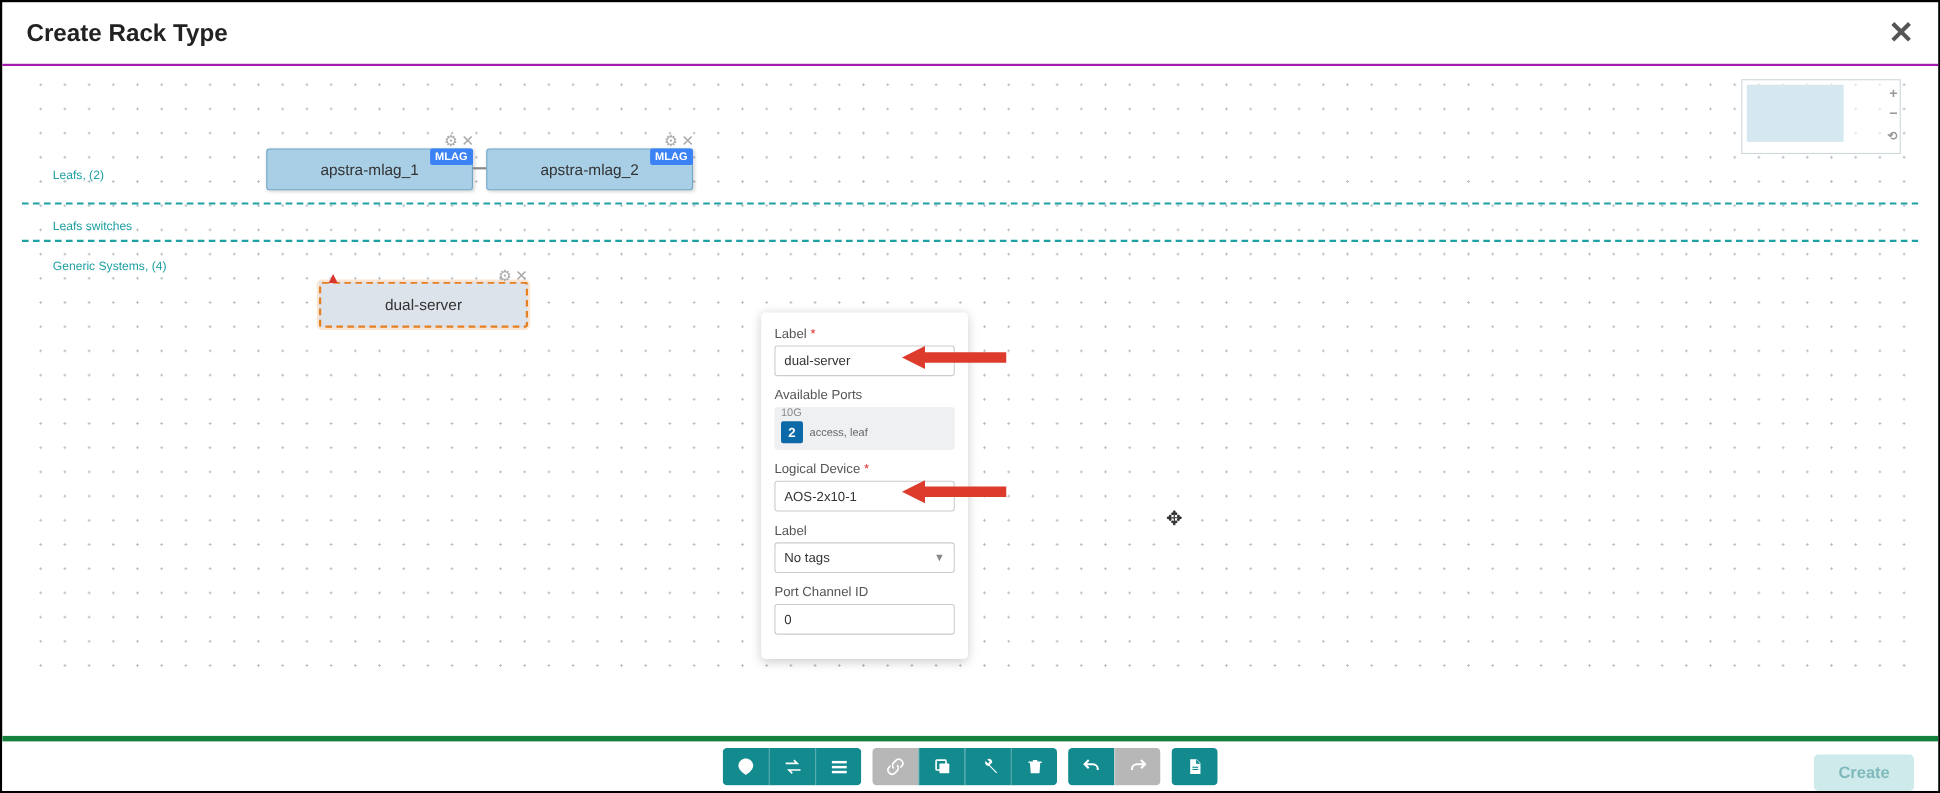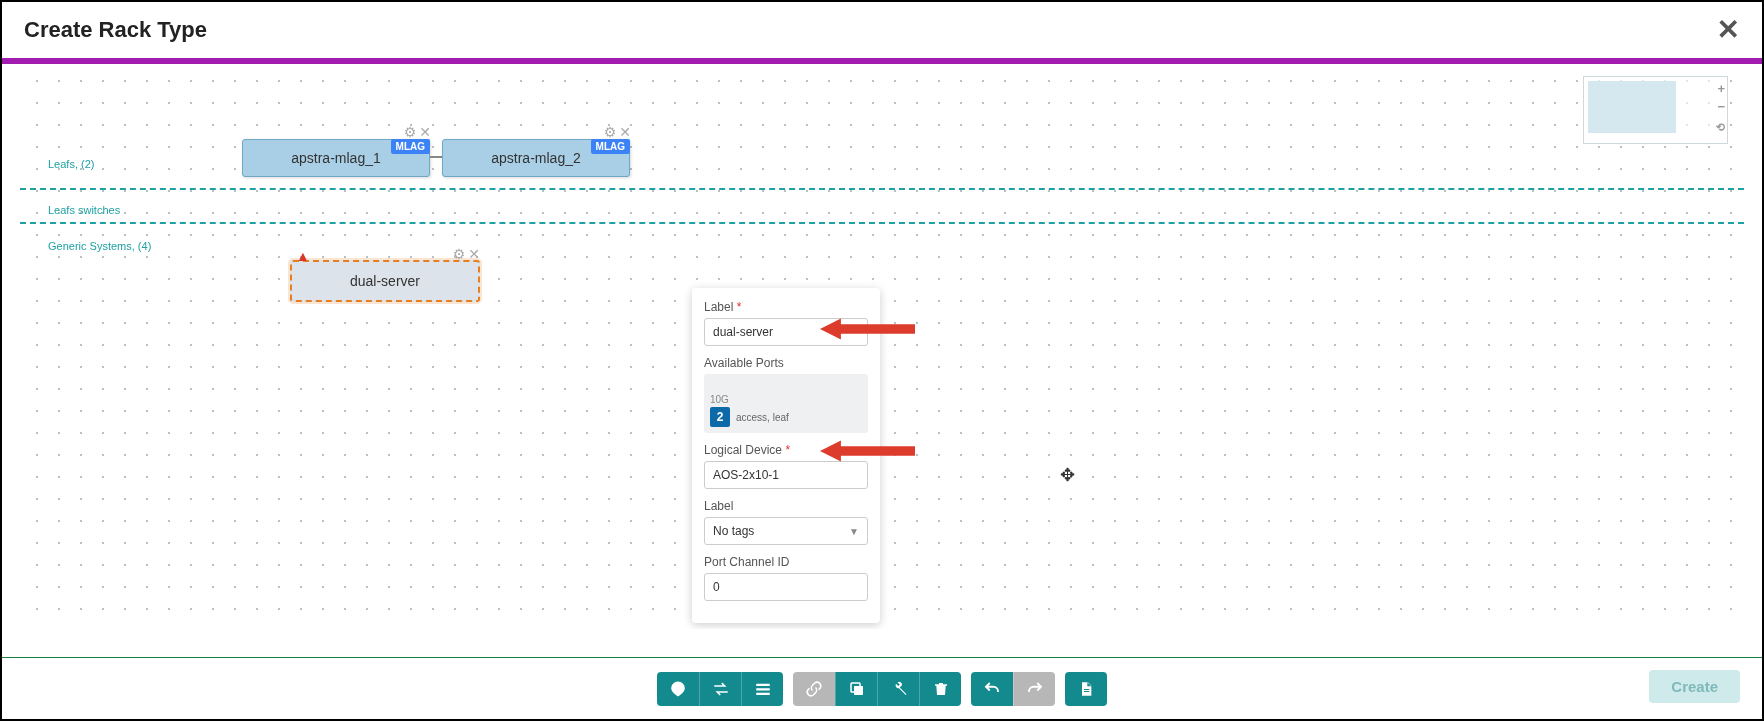--- a/index.html
+++ b/index.html
@@ -2,21 +2,21 @@
 <html><head>
 <meta charset="utf-8">
 <style>
 * { box-sizing: border-box; margin: 0; padding: 0; }
 body { font-family: -apple-system, BlinkMacSystemFont, "Segoe UI", Arial, sans-serif; background: #fff; color: #333; }
 
 .modal-frame { border: 2px solid #000; width: 1764px; height: 721px; position: relative; overflow: hidden; }
 
 .modal-header {
   display: flex; justify-content: space-between; align-items: center;
-  padding: 14px 22px; border-bottom: 6px solid #a21caf;
+  padding: 14px 22px; border-bottom: 2px solid #a21caf;
 }
 .modal-title { font-size: 22px; font-weight: 700; color: #222; }
 .close-x { font-size: 28px; font-weight: 700; color: #555; cursor: pointer; line-height: 1; }
 
 .canvas-wrap {
   position: relative;
   height: 565px;
   margin: 0 18px;
   background-image: radial-gradient(circle, #b8c0c6 1px, transparent 1px);
   background-size: 22px 22px;
@@ -85,40 +85,40 @@
   background: #fff; border-radius: 4px; box-shadow: 0 2px 10px rgba(0,0,0,0.2);
   padding: 12px; font-size: 12px; color: #555;
 }
 .prop-panel .fld-label { font-size: 12px; margin-bottom: 4px; }
 .prop-panel .req { color: #d33; }
 .prop-panel input[type=text], .prop-panel .dd {
   width: 100%; height: 28px; border: 1px solid #ccc; border-radius: 3px;
   padding: 0 8px; font-size: 12px; color: #333; margin-bottom: 10px;
   background: #fff;
 }
-.ports-box { background: #eef0f2; border-radius: 3px; padding: 20px 6px 6px; margin-bottom: 10px; }
+.ports-box { background: #eef0f2; border-radius: 3px; padding: 0 6px 6px; margin-bottom: 10px; }
 .ports-head { font-size: 10px; color: #888; margin-bottom: 2px; }
 .ports-row { display: flex; align-items: center; gap: 6px; }
 .port-count { background: #0d6aa8; color: #fff; font-weight: 700; width: 20px; height: 20px; display: flex; align-items: center; justify-content: center; font-size: 12px; border-radius: 2px; }
 .port-tags { font-size: 10px; color: #666; }
 .dd { display: flex; align-items: center; justify-content: space-between; color: #888; text-align: right; }
 .dd .chev { font-size: 10px; color: #888; }
 
 .red-arrow {
   position: absolute; width: 95px; height: 26px;
 }
 .red-arrow svg { width: 100%; height: 100%; }
 .ar1 { top: 252px; left: 800px; }
 .ar2 { top: 374px; left: 800px; }
 
 .move-cursor { position: absolute; top: 400px; left: 1040px; font-size: 18px; color: #333; }
 
 .footer {
-  position: absolute; bottom: 0; left: 0; right: 0; height: 62px;
-  border-top: 1px solid #15803d; background: #fff;
+  position: absolute; bottom: 0; left: 0; right: 0; height: 50px;
+  border-top: 5px solid #15803d; background: #fff;
   display: flex; align-items: center; justify-content: center; gap: 10px;
   padding: 0 22px;
 }
 .btn-group { display: flex; border-radius: 4px; overflow: hidden; }
 .tb-btn {
   width: 42px; height: 34px; display: flex; align-items: center; justify-content: center;
   background: #128a8e; color: #fff; font-size: 16px; cursor: pointer; border: none;
 }
 .tb-btn.gray { background: #b7b7b7; }
 .tb-btn + .tb-btn { border-left: 1px solid rgba(255,255,255,0.25); }

